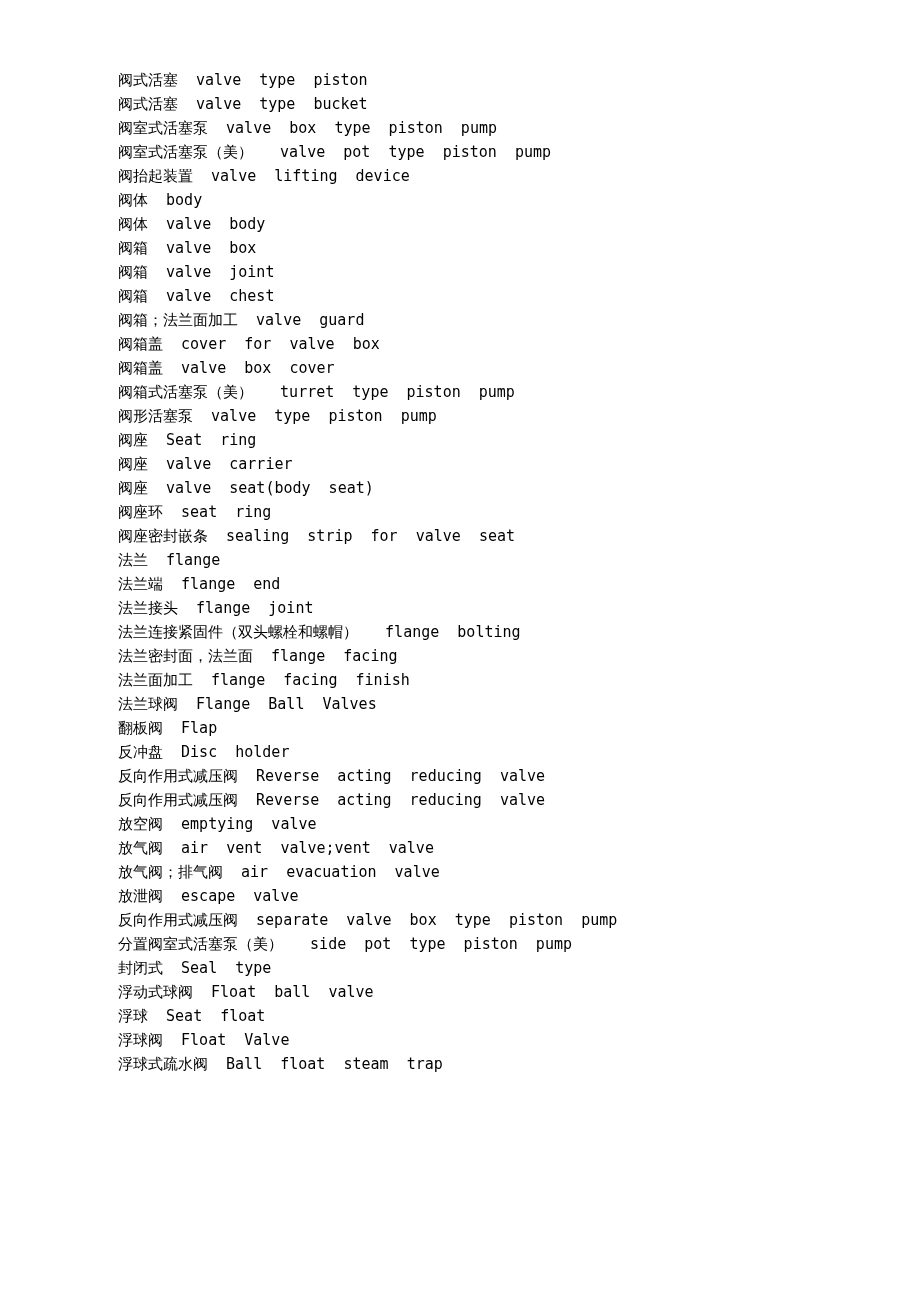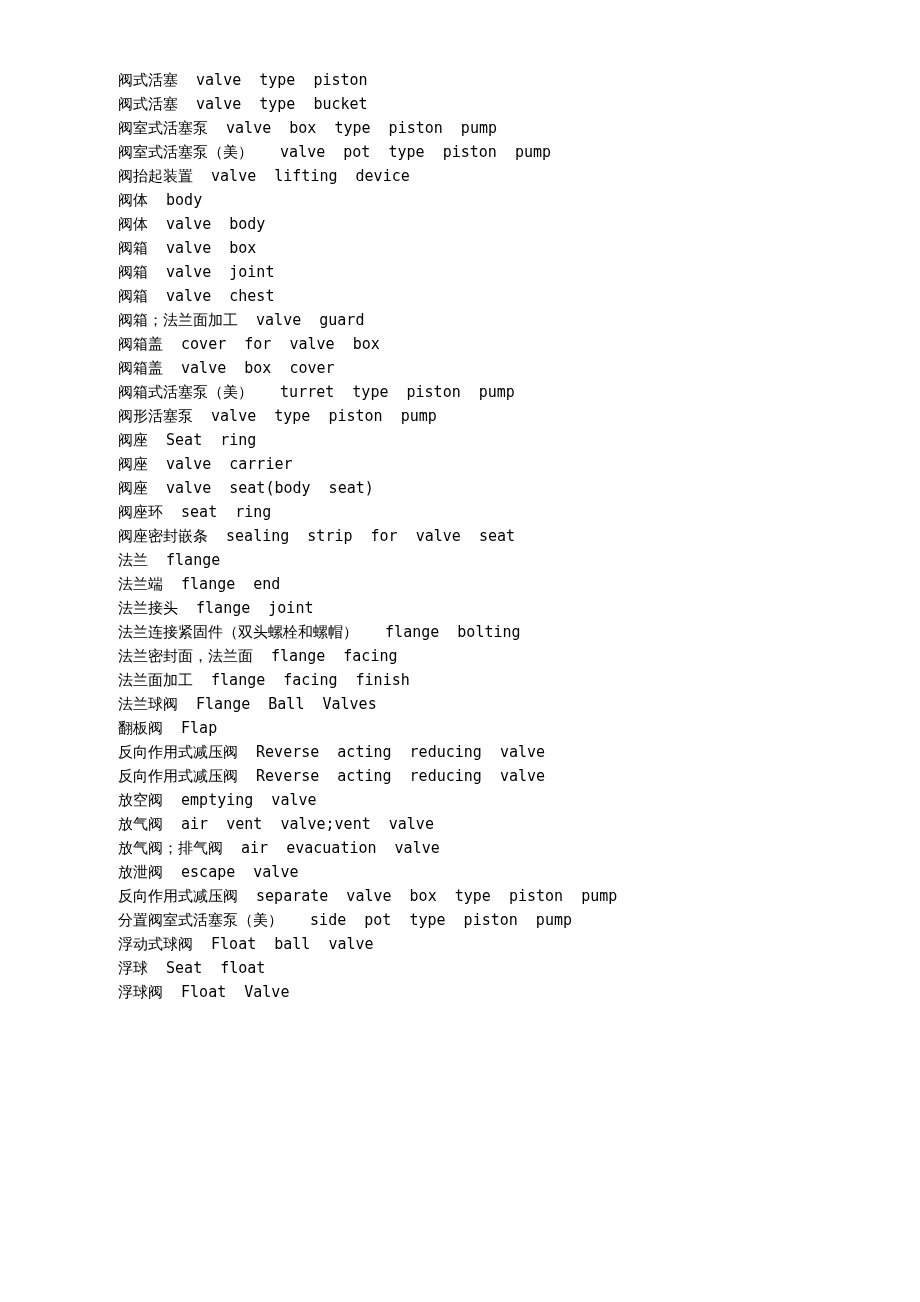--- a/index.html
+++ b/index.html
@@ -49,25 +49,28 @@
       <div class="line"><span>阀座环</span>  <span>seat  ring</span></div>
       <div class="line"><span>阀座密封嵌条</span>  <span>sealing  strip  for  valve  seat</span></div>
       <div class="line"><span>法兰</span>  <span>flange</span></div>
       <div class="line"><span>法兰端</span>  <span>flange  end</span></div>
       <div class="line"><span>法兰接头</span>  <span>flange  joint</span></div>
       <div class="line"><span>法兰连接紧固件（双头螺栓和螺帽）</span>  <span> flange  bolting</span></div>
       <div class="line"><span>法兰密封面，法兰面</span>  <span>flange  facing</span></div>
       <div class="line"><span>法兰面加工</span>  <span>flange  facing  finish</span></div>
       <div class="line"><span>法兰球阀</span>  <span>Flange  Ball  Valves</span></div>
       <div class="line"><span>翻板阀</span>  <span>Flap</span></div>
+      <div class="line"><span>反冲盘</span>  <span>Disc  holder</span></div>
       <div class="line"><span>反向作用式减压阀</span>  <span>Reverse  acting  reducing  valve</span></div>
       <div class="line"><span>反向作用式减压阀</span>  <span>Reverse  acting  reducing  valve</span></div>
       <div class="line"><span>放空阀</span>  <span>emptying  valve</span></div>
       <div class="line"><span>放气阀</span>  <span>air  vent  valve;vent  valve</span></div>
       <div class="line"><span>放气阀；排气阀</span>  <span>air  evacuation  valve</span></div>
       <div class="line"><span>放泄阀</span>  <span>escape  valve</span></div>
       <div class="line"><span>反向作用式减压阀</span>  <span>separate  valve  box  type  piston  pump</span></div>
       <div class="line"><span>分置阀室式活塞泵（美）</span>  <span> side  pot  type  piston  pump</span></div>
+      <div class="line"><span>封闭式</span>  <span>Seal  type</span></div>
       <div class="line"><span>浮动式球阀</span>  <span>Float  ball  valve</span></div>
       <div class="line"><span>浮球</span>  <span>Seat  float</span></div>
       <div class="line"><span>浮球阀</span>  <span>Float  Valve</span></div>
+      <div class="line"><span>浮球式疏水阀</span>  <span>Ball  float  steam  trap</span></div>
     </div>
 </div>
 
 </body></html>

